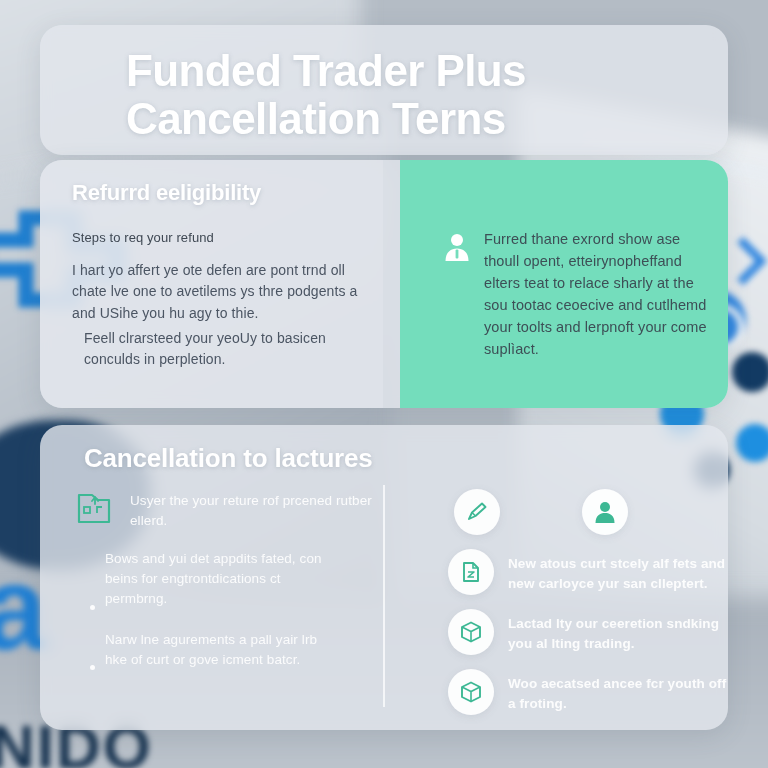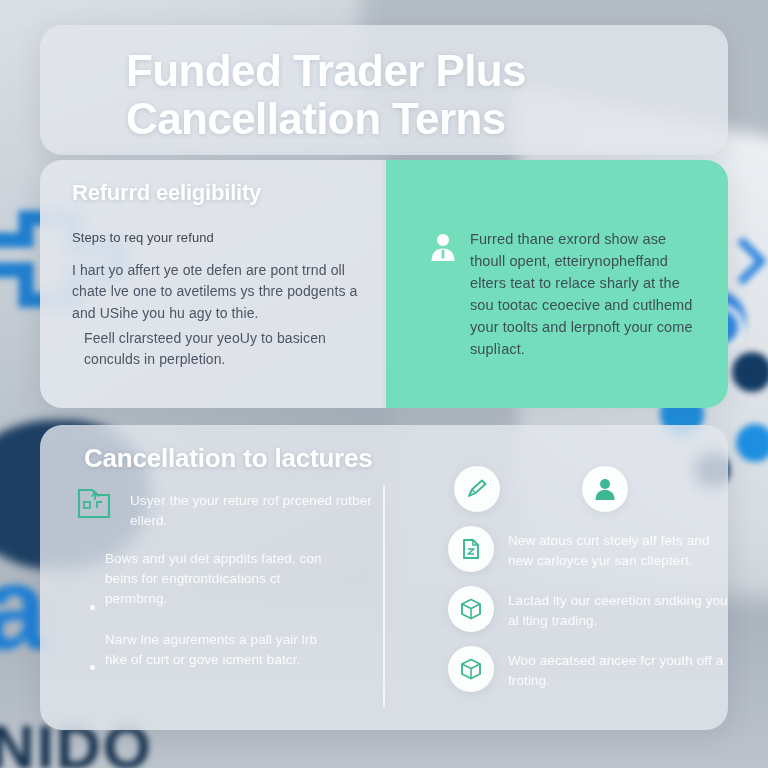--- a/index.html
+++ b/index.html
@@ -97,21 +97,21 @@
   }
   #title .l2{display:block;}
 
   
   #mid-card{left:40px;top:160px;width:688px;height:248px;overflow:hidden;}
   #mid-left{
     position:absolute;left:0;top:0;width:343px;height:100%;
     background:rgba(226,230,236,0.55);
   }
   #mid-right{
-    position:absolute;left:346px;top:0;width:345px;height:100%;
+    position:absolute;left:360px;top:0;width:345px;height:100%;
     background:#74ddbc;
   }
   #refund-heading{
     position:absolute;left:32px;top:14px;right:18px;
     color:#ffffff;font-size:22px;font-weight:600;
     letter-spacing:-0.2px;
     text-shadow:0 1px 4px rgba(120,132,146,0.35);
     margin-top:6px;
   }
   .body-txt{
@@ -136,40 +136,40 @@
     position:absolute;left:44px;top:18px;right:24px;
     color:#ffffff;font-size:26px;font-weight:600;letter-spacing:-0.2px;
     text-shadow:0 1px 4px rgba(120,132,146,0.35);
   }
   #divider{
     position:absolute;left:343px;top:60px;width:2px;height:222px;
     background:rgba(255,255,255,0.72);
   }
 
   #col-left{position:absolute;left:36px;top:62px;width:300px;}
-  .lead-row{display:flex;gap:14px;align-items:flex-start;margin-bottom:18px;}
+  .lead-row{display:flex;gap:14px;align-items:center;margin-bottom:18px;}
   .lead-icon{flex:0 0 auto;width:40px;height:34px;}
   .lead-text{
     color:#ffffff;font-size:13.5px;line-height:1.48;letter-spacing:0.1px;
     opacity:0.92;padding-top:4px;
   }
   .bullet-row{
     display:flex;gap:10px;align-items:flex-end;margin-bottom:20px;
     padding-left:14px;
   }
   .bullet-dot{
     flex:0 0 auto;width:5px;height:5px;border-radius:50%;
     background:#ffffff;opacity:0.9;margin-top:7px;
   }
   .bullet-text{
     color:#ffffff;font-size:13.5px;line-height:1.5;letter-spacing:0.1px;
     opacity:0.9;width:228px;
   }
 
-  #col-right{position:absolute;left:408px;top:41px;width:300px;}
+  #col-right{position:absolute;left:408px;top:64px;width:300px;font-weight:bold;}
   #circle-row{display:flex;gap:82px;margin-bottom:14px;padding-left:6px;}
   .circ{
     width:46px;height:46px;border-radius:50%;
     background:rgba(255,255,255,0.92);
     display:flex;align-items:center;justify-content:center;
     box-shadow:0 2px 8px rgba(90,105,120,0.12);
   }
   .icon-row{display:flex;gap:14px;align-items:flex-start;margin-bottom:14px;}
   .icon-row .circ{flex:0 0 auto;}
   .icon-text{

